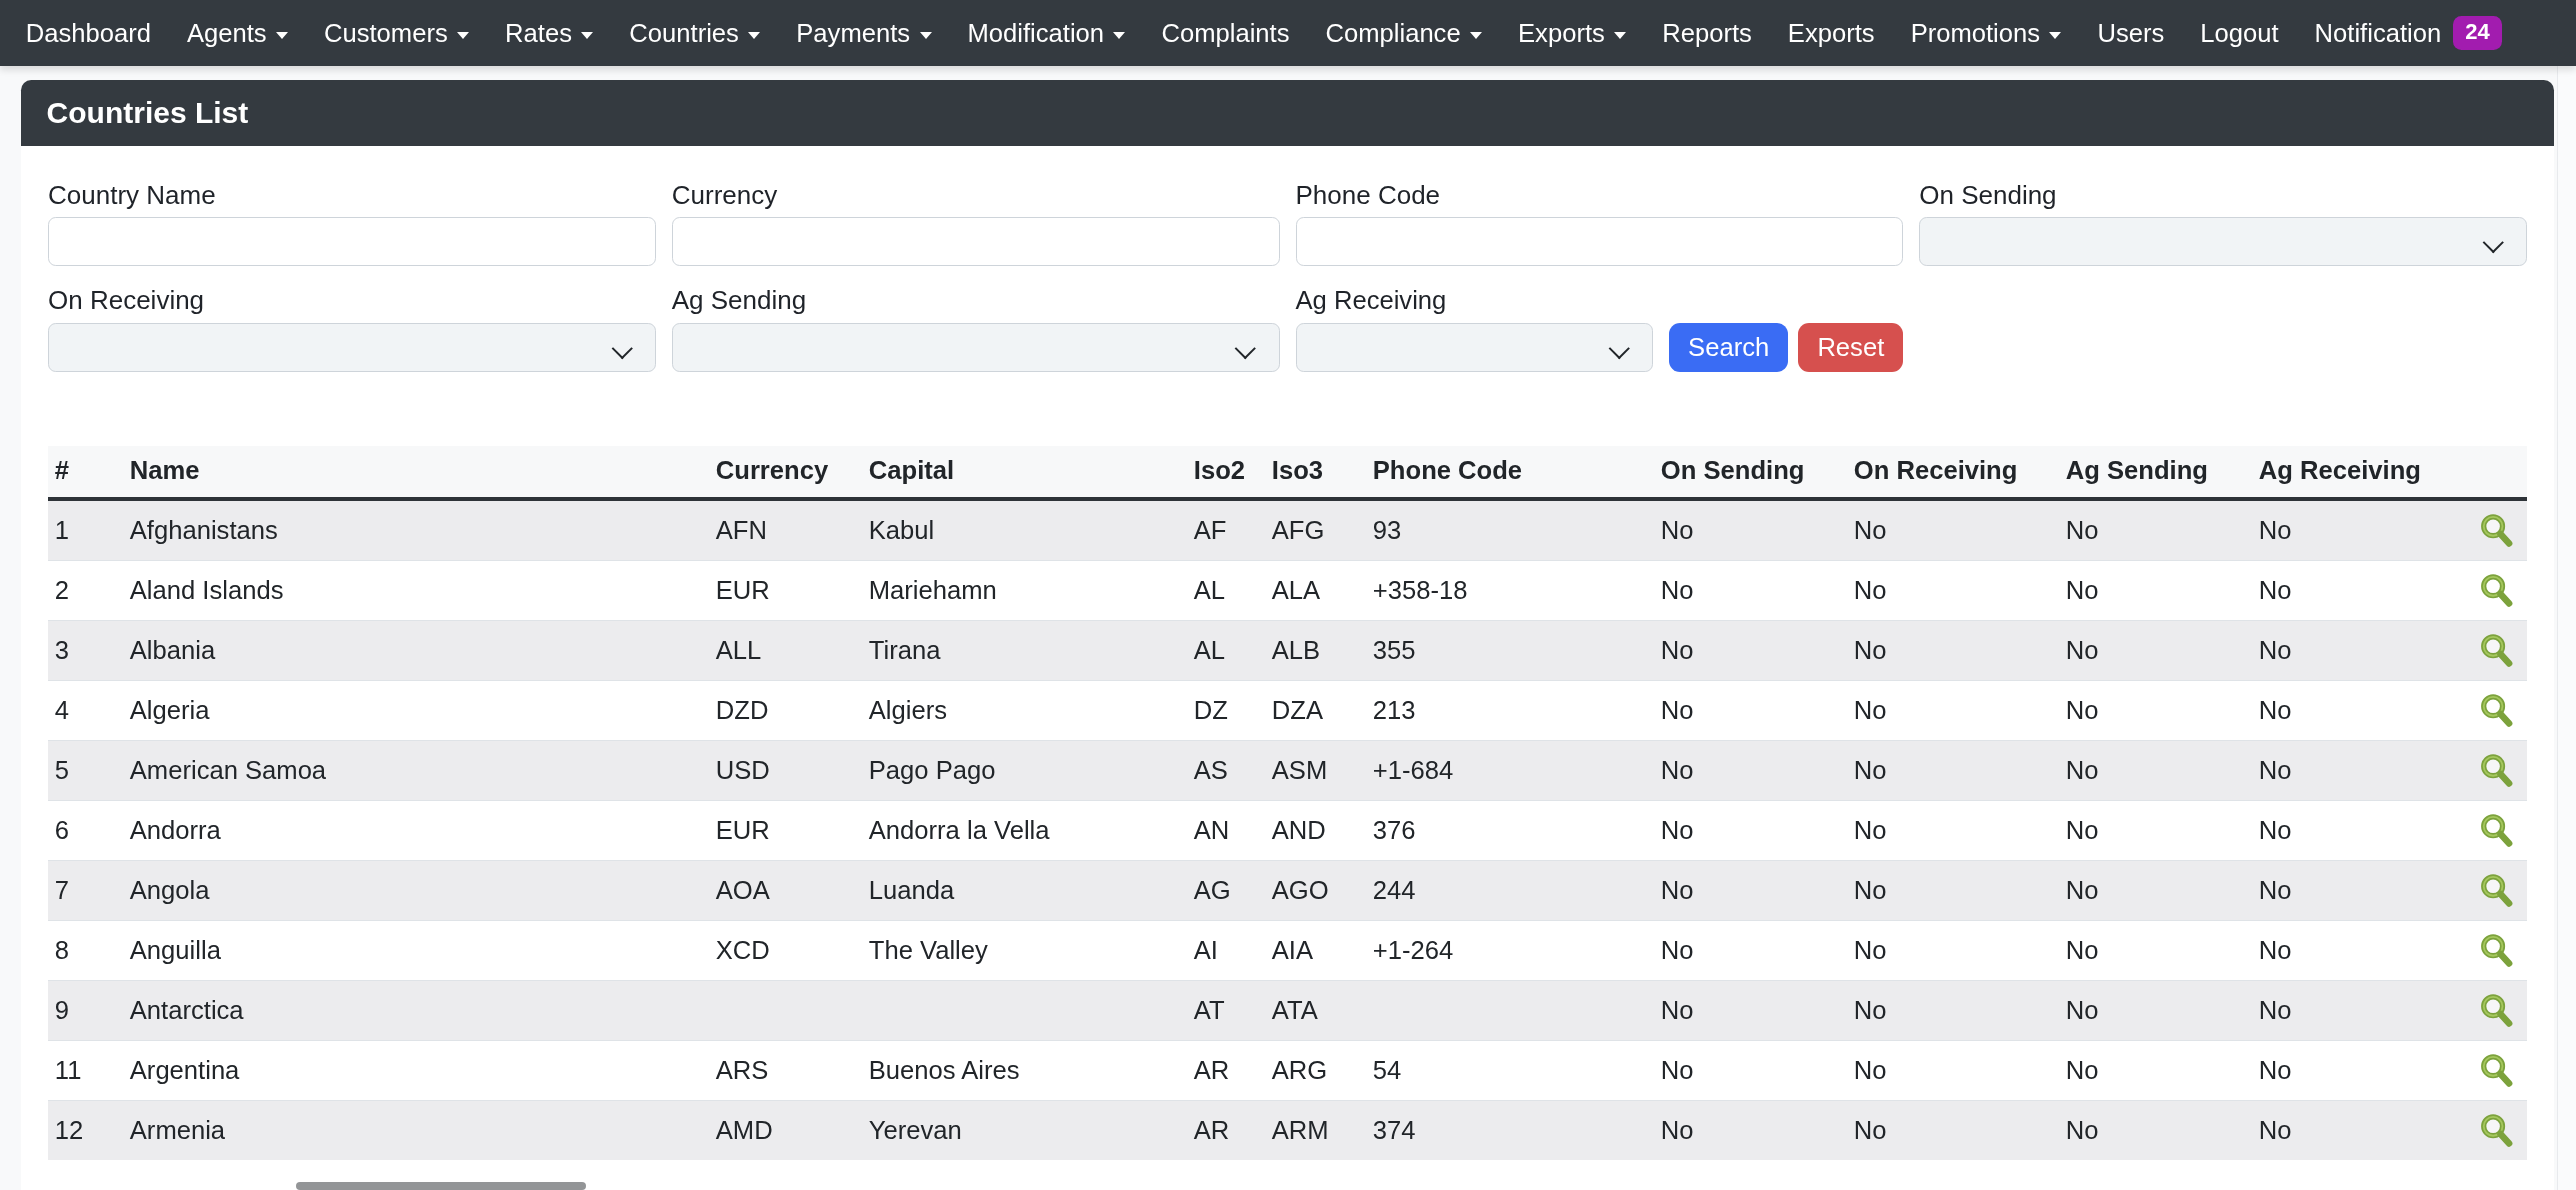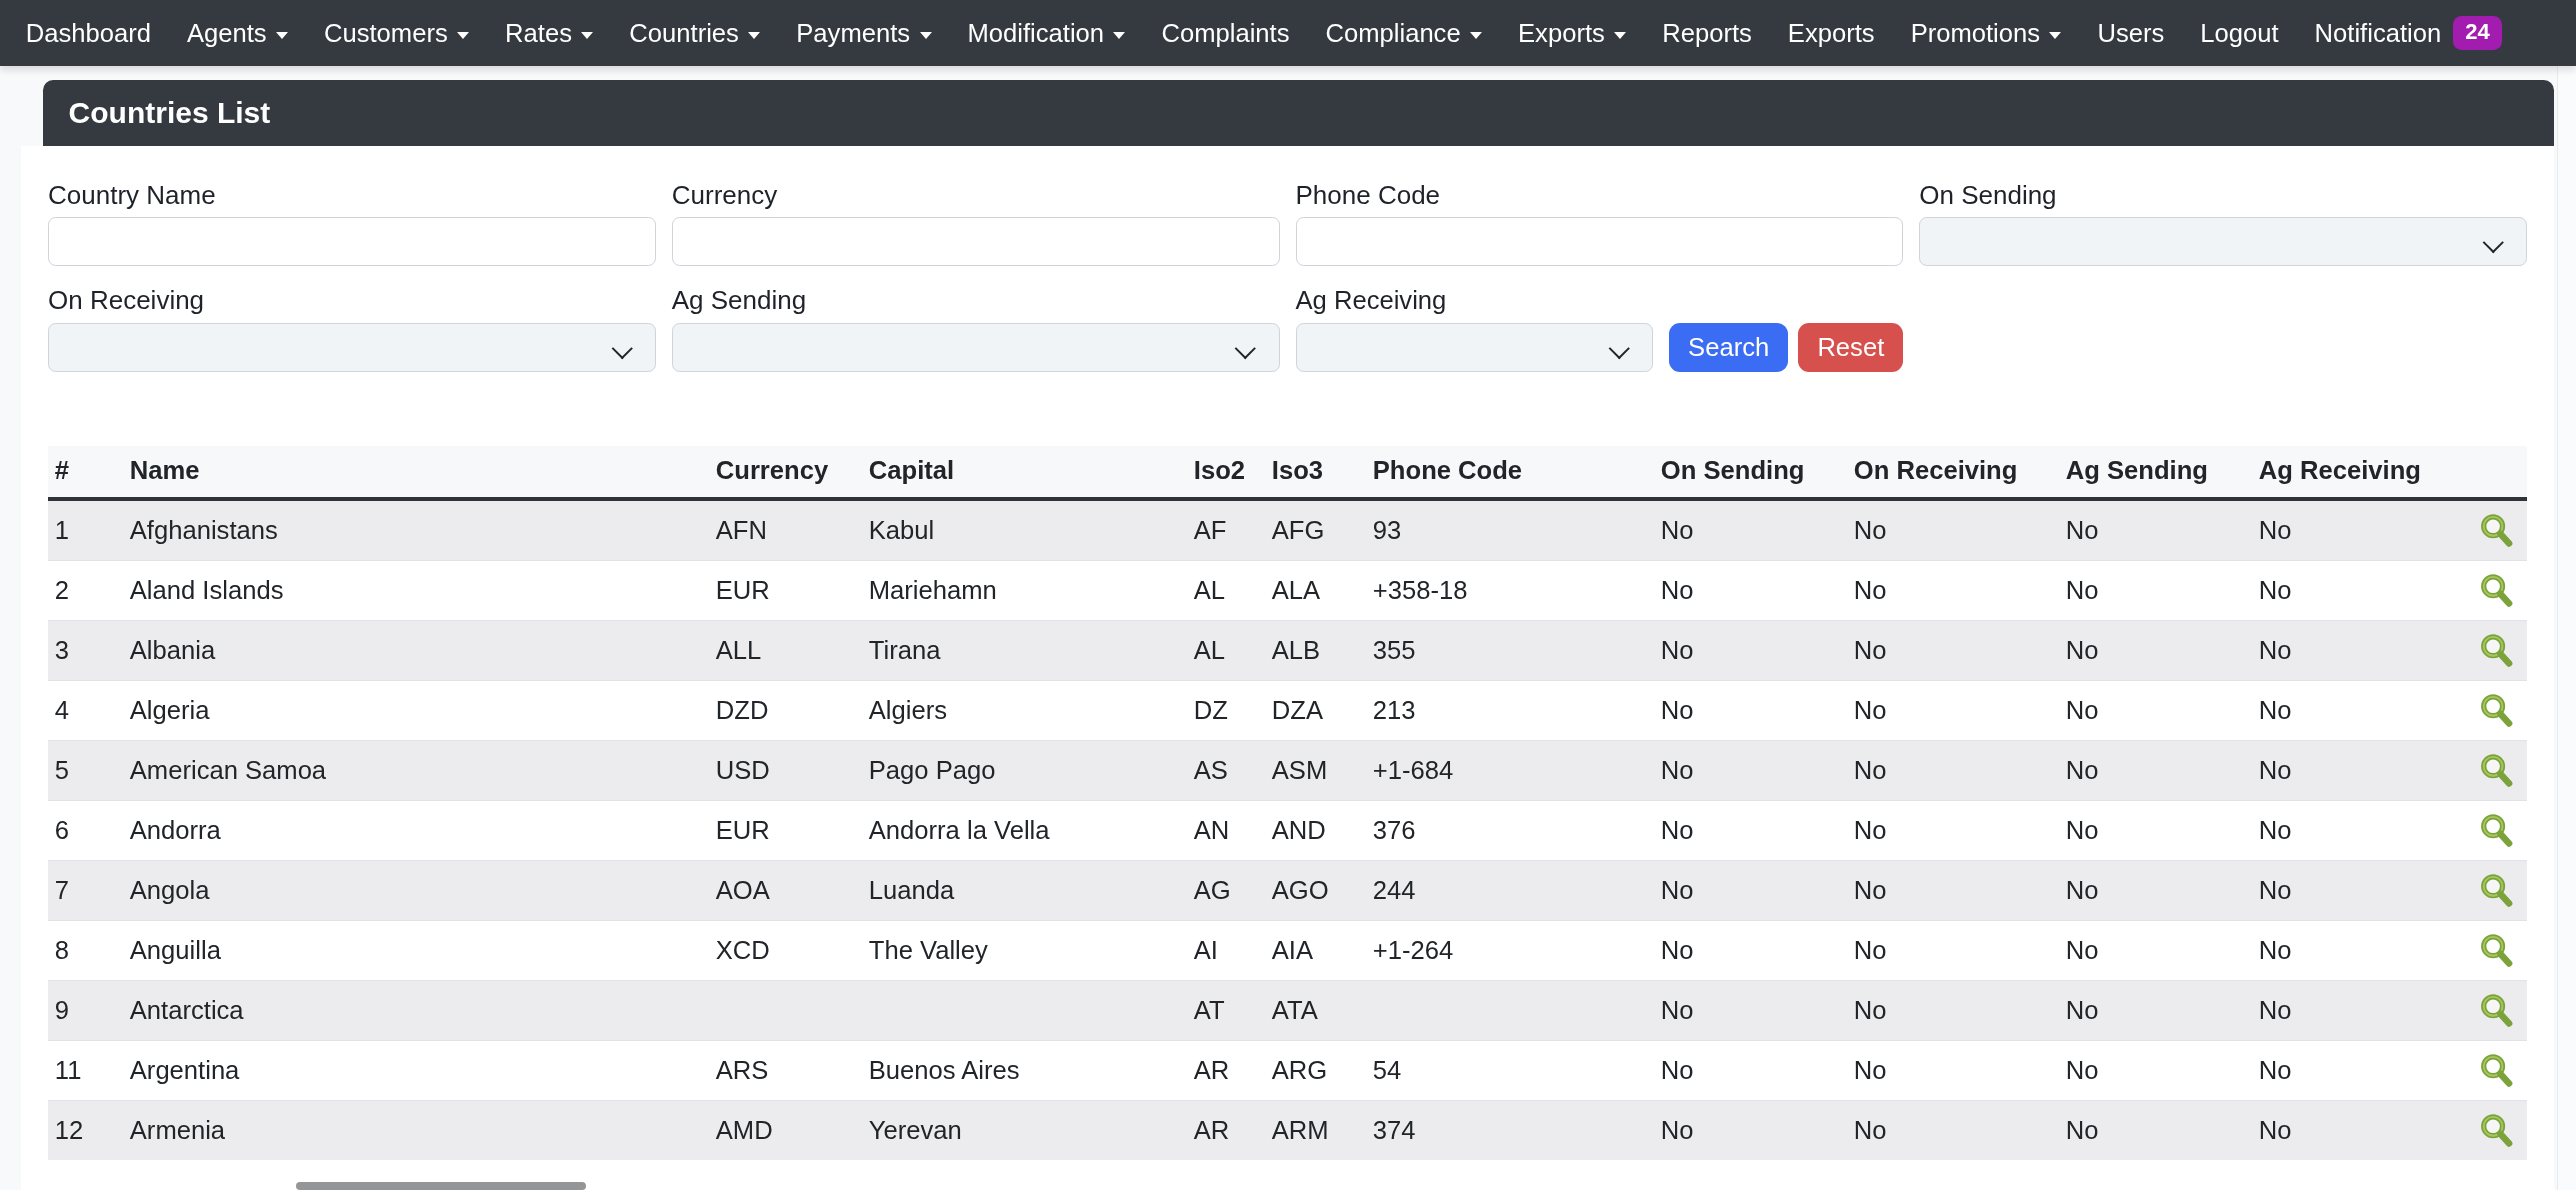--- a/index.html
+++ b/index.html
@@ -50,21 +50,21 @@
     margin:13.6px 21px 0 21px;
     width:2533px;
   }
   .card-header {
     background:#343a40;
     border-radius:10.2px 10.2px 0 0;
     height:66px;
     display:flex; align-items:center;
     padding:0 25.6px;
     color:#ffffff;
-    font-size:30px; font-weight:bold;margin-left:22px;
+    font-size:30px; font-weight:bold;
   }
   .card-body {
     background:#ffffff;
     padding:34px 27px 0 27px;
     height:1044px;
     overflow:hidden;
   }
 
   
   .filters-grid {

